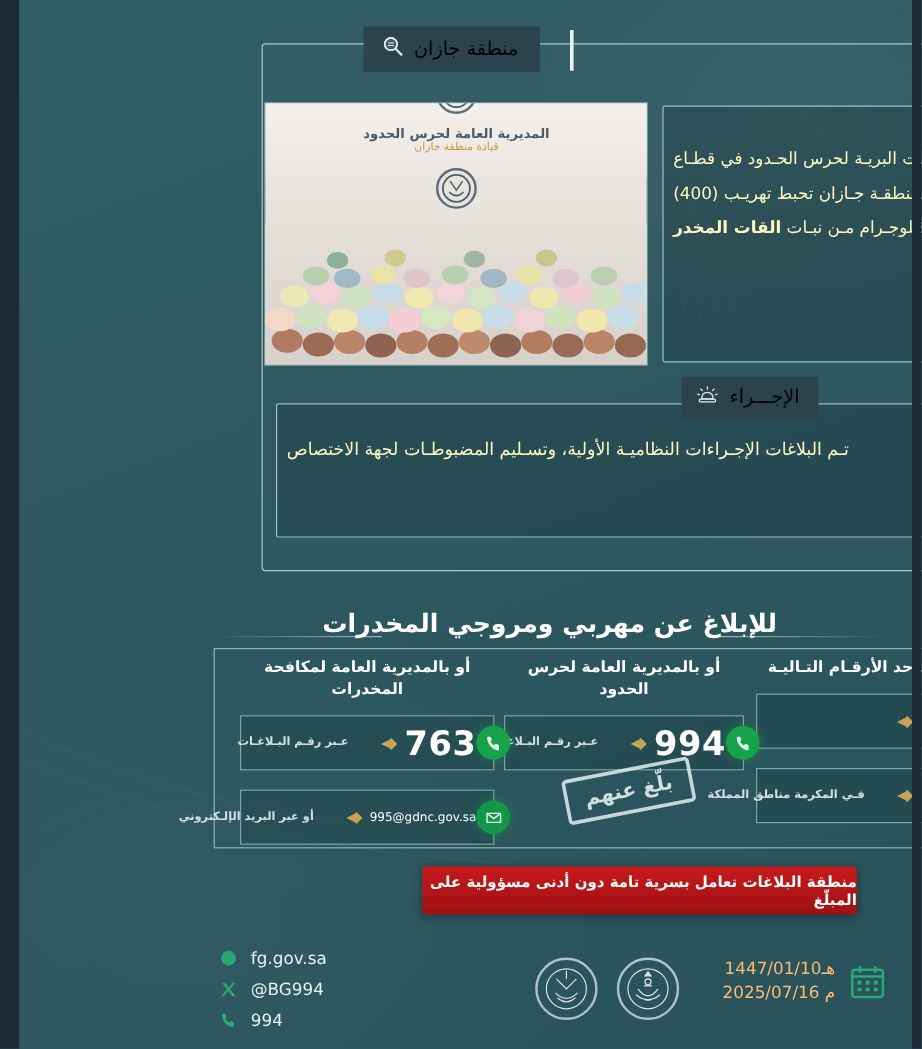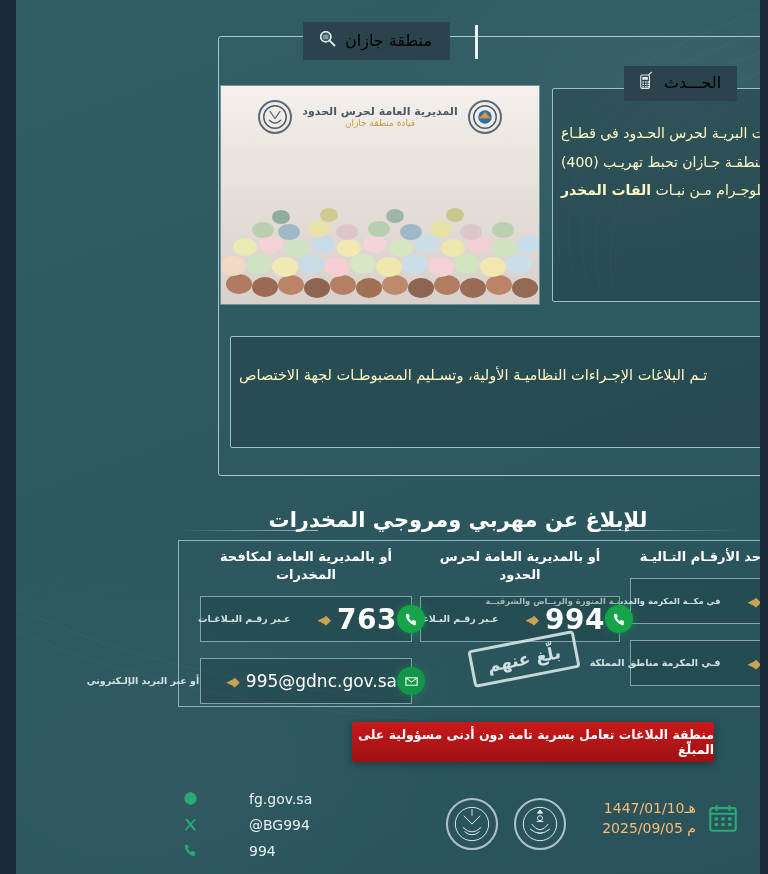--- a/index.html
+++ b/index.html
@@ -55,21 +55,21 @@
   .photo {
     position: absolute; left: 72px; top: 85px;
     width: 320px; height: 220px;
     background: linear-gradient(#efeae6 0%, #e9e3de 40%, #ded7d1 100%);
     border: 1px solid #6f9499;
     overflow: hidden;
   }
   .photo-banner {
     position: absolute; top: 0; left: 0; right: 0; height: 62px;
     background: linear-gradient(#f4f0ec, #ece6e1);
-    display: flex; align-items: center; justify-content: center; gap: 10px;
+    display: flex; align-items: center; justify-content: center; gap: 10px; flex-direction: column;
   }
   .photo-banner .txt { text-align: center; line-height: 1.25; }
   .photo-banner .t1 { font-size: 11px; color: #4a5a66; font-weight: bold; }
   .photo-banner .t2 { font-size: 9px; color: #c79a3c; font-weight: normal; }
   .emb { width: 34px; height: 34px; border-radius: 50%;
          border: 2px solid #5c6b78; display:flex; align-items:center;
          justify-content:center; font-size: 14px; color:#5c6b78; }
   .pile { position: absolute; left: 0; right: 0; bottom: 0; height: 118px; }
 
   
@@ -151,21 +151,21 @@
     color: #cfe0e2; font-size: 9.5px; font-weight: bold;
     line-height: 1.45; text-align: center; letter-spacing: .2px;
     margin-right: 18px; white-space: nowrap;
   }
   .row-label.wide { font-size: 8.4px; }
   .arrow { color: #c8a452; font-size: 13px; margin: 0 9px; letter-spacing: -3px; }
   .num {
     color: #ffffff; font-size: 28px; font-weight: bold;
     letter-spacing: .5px; direction: ltr;
   }
-  .num.small { font-size: 17px; letter-spacing: 0; font-weight: normal; }
+  .num.small { font-size: 10px; letter-spacing: 0; font-weight: normal; }
 
   .stamp {
     position: absolute; left: 322px; top: 640px;
     transform: rotate(-11deg);
     border: 3px solid rgba(226,238,240,.85);
     border-radius: 4px;
     padding: 6px 14px;
     color: rgba(226,238,240,.9);
     font-size: 17px; font-weight: bold;
   }
@@ -181,21 +181,21 @@
     box-shadow: 0 2px 8px rgba(0,0,0,.35);
   }
 
   
   .footer-links { position: absolute; left: 34px; top: 790px; }
   .fl-row { display: flex; align-items: center; gap: 10px; margin-bottom: 9px;
             direction: ltr; }
   .fl-icon { width: 17px; height: 17px; display:flex; align-items:center;
              justify-content:center; color:#2aa876; }
   .fl-icon svg { width: 15px; height: 15px; fill: #2aa876; }
-  .fl-text { color: #e8f1f2; font-size: 14px; margin-left: 40px; }
+  .fl-text { color: #e8f1f2; font-size: 14px; }
 
   .footer-emblems {
     position: absolute; left: 298px; top: 798px;
     display: flex; gap: 16px;
   }
   .fe { width: 52px; height: 52px; border-radius: 50%;
         border: 2px solid rgba(226,238,240,.72);
         display:flex; align-items:center; justify-content:center; }
   .fe svg { width: 40px; height: 40px; }
 
@@ -336,65 +336,59 @@
       </g>
     </svg>
   </div>
 
   <div class="panel event">
     <div class="panel-text">
       <span>الدوريـات البريـة لحرس الحـدود في قطـاع الدائـر بمنطقـة جـازان تحبط تهريـب (400) كيلوجـرام مـن نبـات</span>
       <span class="hl">القات المخدر</span>
     </div>
   </div>
-  <div class="panel-tab tab-event">
-    <span>الحـــدث</span>
+  <div class="tab-rule rule-event"></div>
+
+  <div class="panel action">
+    <div class="panel-text">تـم البلاغات الإجـراءات النظاميـة الأولية، وتسـليم المضبوطـات لجهة الاختصاص</div>
+  </div>
+  <div class="panel-tab tab-action">
+    <span>الإجـــراء</span>
     <span class="icon">
-      <svg width="19" height="19" viewBox="0 0 24 24" fill="none" stroke="#dfe9ea" stroke-width="1.4">
-        <rect x="6" y="5" width="11" height="17" rx="1.6"></rect>
-        <path d="M16 5 L19.5 1.5" stroke-linecap="round"></path>
-        <rect x="8" y="7.5" width="7" height="3.6" fill="#dfe9ea" stroke="none"></rect>
-        <g fill="#dfe9ea" stroke="none">
-          <rect x="8" y="13" width="2" height="1.8"></rect>
-            <rect x="11.4" y="13" width="2" height="1.8"></rect>
-          <rect x="14.5" y="13" width="2" height="1.8"></rect>
-          <rect x="8" y="16" width="2" height="1.8"></rect>
-            <rect x="11.4" y="16" width="2" height="1.8"></rect>
-          <rect x="14.5" y="16" width="2" height="1.8"></rect>
-          <rect x="8" y="19" width="2" height="1.8"></rect>
-            <rect x="11.4" y="19" width="2" height="1.8"></rect>
-          <rect x="14.5" y="19" width="2" height="1.8"></rect>
+      <svg width="19" height="19" viewBox="0 0 24 24" fill="none" stroke="#dfe9ea" stroke-width="1.3">
+        <path d="M6 17 q0 -7 6 -7 q6 0 6 7 Z"></path>
+        <rect x="3.5" y="17.2" width="17" height="3" rx="1"></rect>
+        <g stroke-linecap="round">
+          <path d="M12 6.6 V4.2"></path>
+            <path d="M6.6 8.2 L5 6.4"></path>
+            <path d="M17.4 8.2 L19 6.4"></path>
+          <path d="M3.8 12.6 L1.8 12"></path>
+            <path d="M20.2 12.6 L22.2 12"></path>
         </g>
       </svg>
     </span>
-  </div>
-  <div class="tab-rule rule-event"></div>
-
-  <div class="panel action">
-    <div class="panel-text">تـم البلاغات الإجـراءات النظاميـة الأولية، وتسـليم المضبوطـات لجهة الاختصاص</div>
   </div>
   <div class="tab-rule rule-action"></div>
 
   <div class="title-line l"></div>
   <div class="title-line r"></div>
   <div class="report-title">للإبلاغ عن مهربي ومروجي المخدرات</div>
   <div class="report-box"></div>
 
   <div class="col col-a">
     <div class="col-head">الاتصـال بـأحد الأرقـام التـاليـة</div>
 
     <div class="num-row">
       <div class="phone-badge">
         <svg viewBox="0 0 24 24">
             <path d="M6.6 3 a1.6 1.6 0 0 1 1.5 1l1 2.4 a1.6 1.6 0 0 1-.4 1.8l-1.2 1.1 a12 12 0 0 0 5.2 5.2l1.1-1.2 a1.6 1.6 0 0 1 1.8-.4l2.4 1 a1.6 1.6 0 0 1 1 1.5 V19 a2 2 0 0 1-2.2 2 A17.5 17.5 0 0 1 3 5.2 2 2 0 0 1 5 3z"></path>
           </svg>
       </div>
       <span class="num">911</span>
       <span class="arrow">◆◂</span>
-      <span class="row-label wide">في مكــة المكرمة والمدينـة المنورة والريــاض والشرقيــة</span>
     </div>
 
     <div class="num-row">
       <div class="phone-badge">
         <svg viewBox="0 0 24 24">
             <path d="M6.6 3 a1.6 1.6 0 0 1 1.5 1l1 2.4 a1.6 1.6 0 0 1-.4 1.8l-1.2 1.1 a12 12 0 0 0 5.2 5.2l1.1-1.2 a1.6 1.6 0 0 1 1.8-.4l2.4 1 a1.6 1.6 0 0 1 1 1.5 V19 a2 2 0 0 1-2.2 2 A17.5 17.5 0 0 1 3 5.2 2 2 0 0 1 5 3z"></path>
           </svg>
       </div>
       <span class="num">709</span>
       <span class="arrow">◆◂</span>
@@ -494,21 +488,21 @@
         <path d="M14 14 L24 24 L34 14"></path>
         <path d="M13 28 q11 11 22 0"></path>
         <path d="M15 33 q9 8 18 0"></path>
       </svg>
     </div>
   </div>
 
   <div class="footer-date">
     <div class="date-txt">
       <div>1447/01/10هـ</div>
-      <div>2025/09/05 م</div>
+      <div>2025/07/16 م</div>
     </div>
     <svg class="cal-icon" viewBox="0 0 24 24" fill="none" stroke="#2aa876" stroke-width="1.5">
       <rect x="3" y="5" width="18" height="16" rx="1.6"></rect>
       <path d="M3 9 h18 M7.5 3 v4 M16.5 3 v4"></path>
       <g fill="#2aa876" stroke="none">
         <rect x="6" y="11.5" width="2.4" height="2.2"></rect>
         <rect x="10.8" y="11.5" width="2.4" height="2.2"></rect>
         <rect x="15.6" y="11.5" width="2.4" height="2.2"></rect>
         <rect x="6" y="15.5" width="2.4" height="2.2"></rect>
         <rect x="10.8" y="15.5" width="2.4" height="2.2"></rect>

